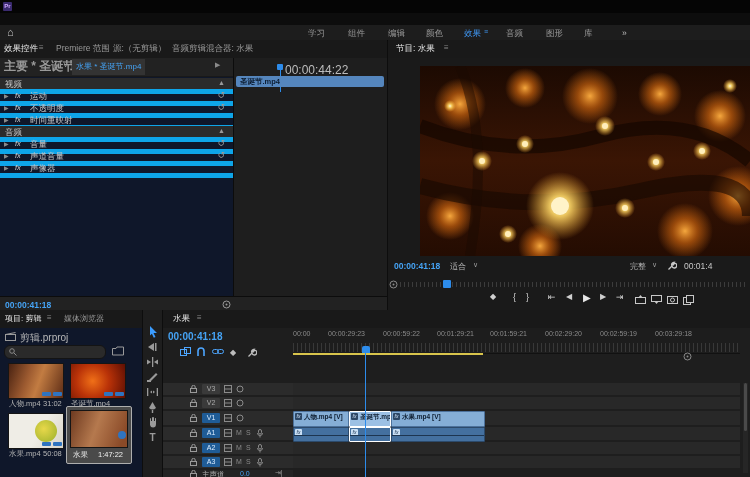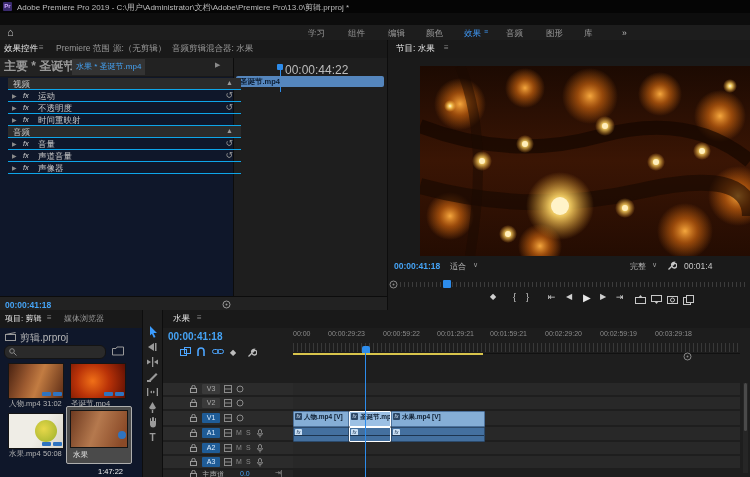--- a/index.html
+++ b/index.html
@@ -16,21 +16,21 @@
   .grey{color:#9a9a9a;}
   svg{display:block;}
   
   #titlebar{left:0;top:0;width:750px;height:13px;background:#050505;}
   #menubar{left:0;top:13px;width:750px;height:12px;background:#151515;}
   .menu-item{display:inline-block;font-size:8.5px;color:#c4c4c4;padding:1px 9px 0 9px;}
   #wsbar{left:0;top:25px;width:750px;height:15px;background:#1d1d1d;border-bottom:1px solid #0a0a0a;}
   .ws-tab{position:absolute;top:3px;font-size:8.5px;color:#989898;white-space:nowrap;}
   .ws-tab.active{color:#3f96f2;}
   
-  .fxrow{position:absolute;left:0;width:233px;height:11px;border-bottom:1px solid #0ea5e9;margin-left:8px;}
+  .fxrow{position:absolute;left:0;width:233px;height:11px;border-bottom:5px solid #0ea5e9;}
   .fxrow.header{background:#2b2b2b;}
   .fxrow .tw{position:absolute;left:4px;top:2px;font-size:6px;color:#8a8a8a;}
   .fxrow .fxb{position:absolute;left:15px;top:1px;font-size:7.5px;font-style:italic;color:#d0d0d0;}
   .fxrow .lbl{position:absolute;left:30px;top:1px;font-size:8.5px;color:#c6c6c6;}
   .fxrow .hl{position:absolute;left:5px;top:1px;font-size:8.5px;color:#c6c6c6;}
   .fxrow .rst{position:absolute;right:8px;top:0px;font-size:9px;color:#9a9a9a;}
   .fxrow .col{position:absolute;right:8px;top:1px;font-size:7px;color:#9a9a9a;}
   
   .thumb{position:absolute;border:1px solid #151515;}
   .pi-label{position:absolute;font-size:7.5px;color:#b5b5b5;white-space:nowrap;}
@@ -54,21 +54,20 @@
   .transbtn{position:absolute;top:0;font-size:9px;color:#cfcfcf;}
 </style>
 </head>
 <body>
 
 <div id="root">
 
   <div class="a" id="titlebar">
     <div class="a" style="left:3px;top:2px;width:9px;height:9px;background:#3b2b70;border-radius:1px;
          color:#cfa8ff;font-size:6px;text-align:center;line-height:9px;font-weight:bold;">Pr</div>
-    <div class="a" style="left:17px;top:2px;font-size:8px;color:#bdbdbd;white-space:nowrap;">Adobe Premiere Pro 2019 - C:\用户\Administrator\文档\Adobe\Premiere Pro\13.0\剪辑.prproj *</div>
   </div>
 
 
   <div class="a" id="wsbar">
     <span class="a" style="left:7px;top:1px;font-size:11px;color:#bdbdbd;">⌂</span>
     <span class="ws-tab" style="left:308px;">学习</span>
     <span class="ws-tab" style="left:348px;">组件</span>
     <span class="ws-tab" style="left:388px;">编辑</span>
     <span class="ws-tab" style="left:426px;">颜色</span>
     <span class="ws-tab active" style="left:464px;">效果</span>
@@ -304,21 +303,21 @@
       <div class="usage" style="right:1px;bottom:2px;"></div>
     </div>
     <span class="pi-label" style="left:9px;top:139px;">水果.mp4</span>
     <span class="pi-label" style="left:43px;top:139px;">50:08</span>
 
     <div class="a" style="left:66px;top:96px;width:64px;height:56px;background:#4a4a4a;border:1px solid #aeaeae;border-radius:2px;">
       <div class="thumb" style="left:3px;top:3px;width:56px;height:36px;background:linear-gradient(110deg,#6e3a20,#b5794e 45%,#8a4a28 90%);">
         <div class="a" style="right:1px;bottom:8px;width:8px;height:8px;border-radius:50%;background:#2f74c0;"></div>
       </div>
       <span class="pi-label" style="left:6px;top:43px;color:#f0f0f0;">水果</span>
-      <span class="pi-label" style="left:31px;top:60px;color:#f0f0f0;">1:47:22</span>
+      <span class="pi-label" style="left:31px;top:43px;color:#f0f0f0;">1:47:22</span>
     </div>
   </div>
 
   <div class="panel" style="left:143px;top:310px;width:19px;height:167px;background:#1e1e1e;">
     <div class="toolic" style="top:16px;">
       <svg width="10" height="12" viewBox="0 0 10 12">
           <path d="M2,0 L9,7 L5.5,7 L7.5,11 L5.8,11.8 L3.9,7.8 L2,9.5 Z" fill="#3b9cff"></path>
         </svg>
     </div>
     <div class="toolic" style="top:31px;">

